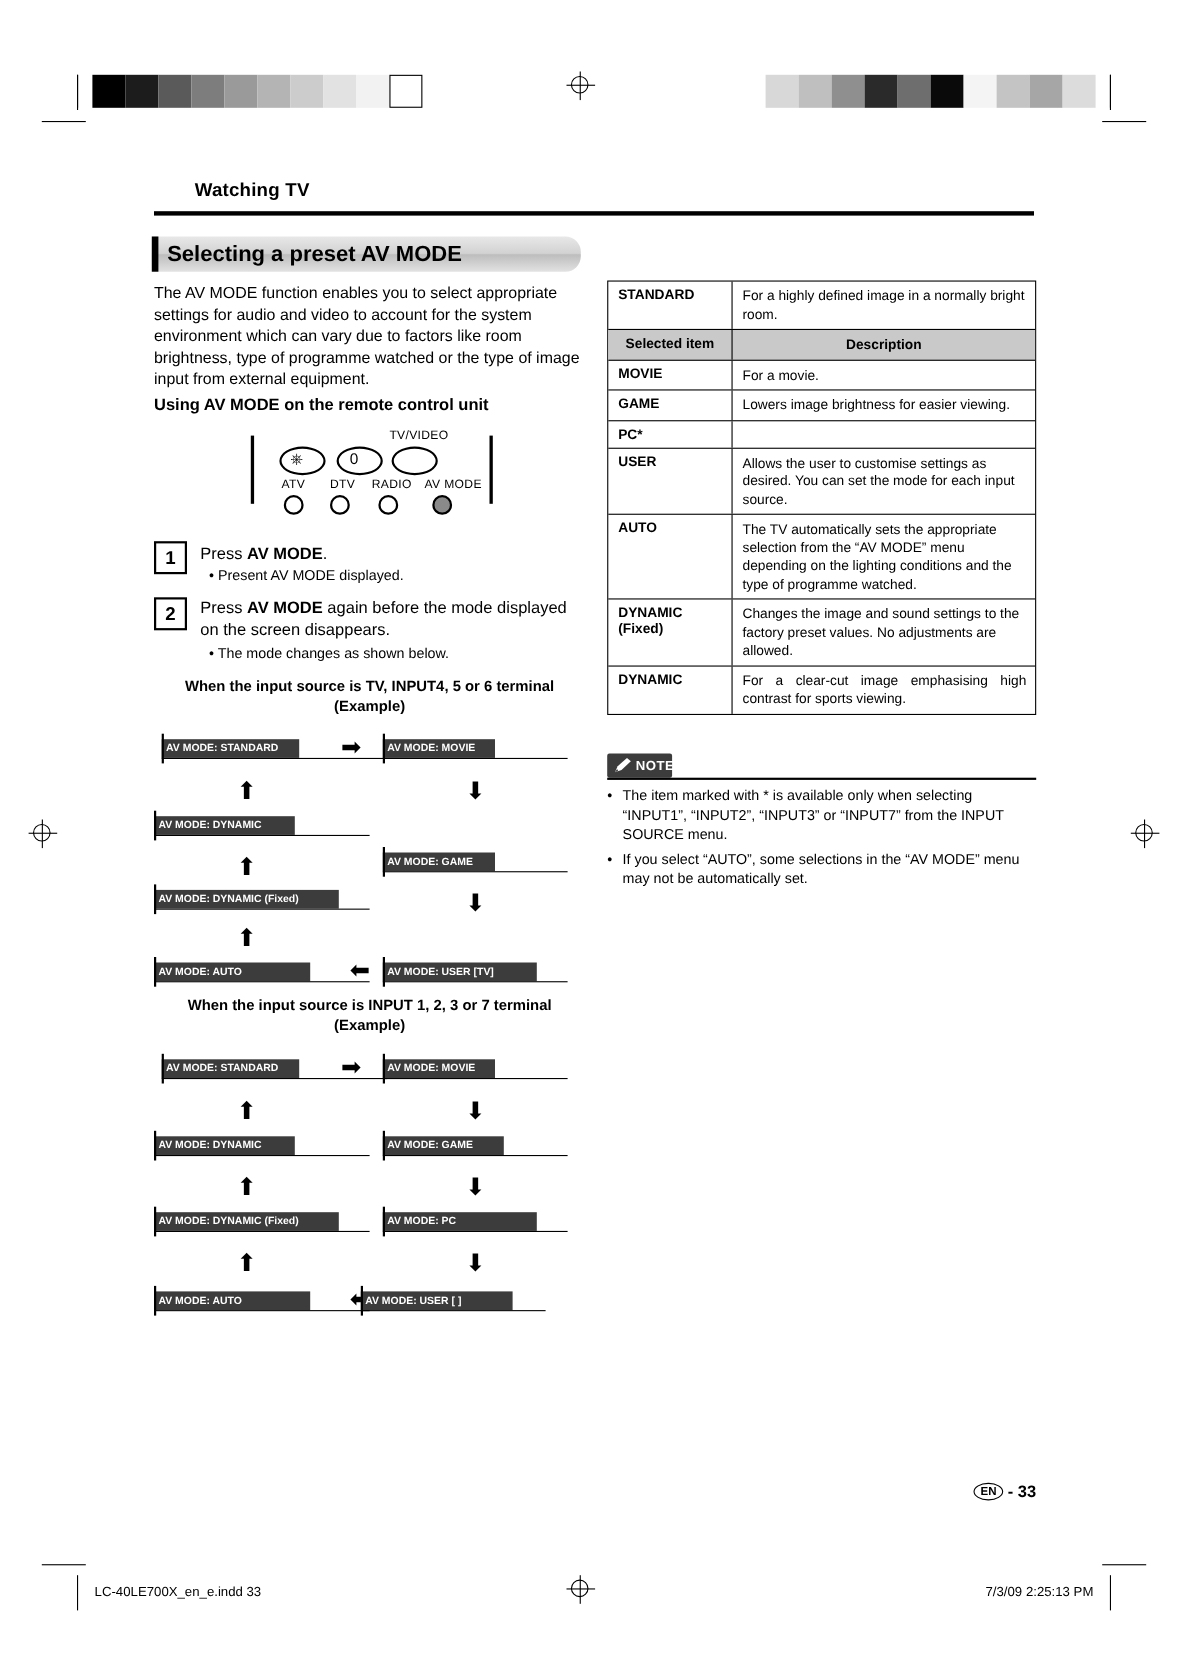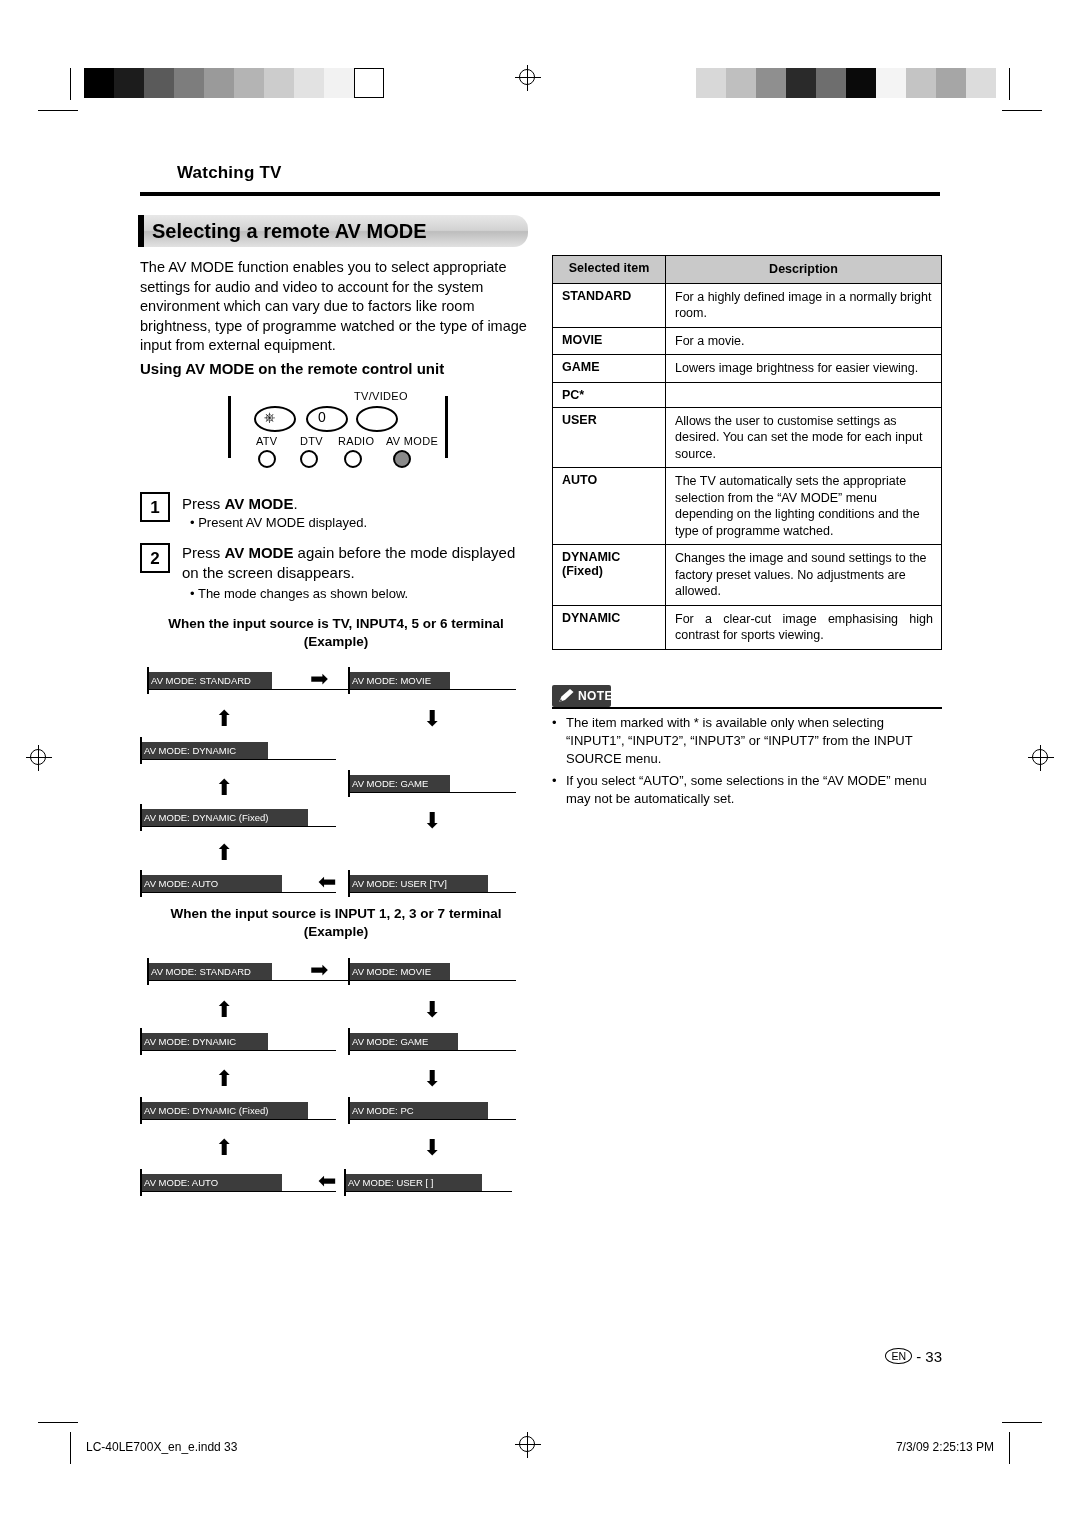--- a/index.html
+++ b/index.html
@@ -80,21 +80,21 @@
     position:absolute; width:30px; height:30px; border:2px solid #000; box-sizing:border-box;
     font-size:17px; font-weight:bold; text-align:center; line-height:27px;
   }
   .step-txt { position:absolute; font-size:15px; line-height:20px; }
   .step-bullet { position:absolute; font-size:13px; line-height:18px; }
 
   
   .flow-head { position:absolute; font-size:13.5px; font-weight:bold; line-height:18px; text-align:center; }
 
   
-  .fbox { position:absolute; height:17px; box-sizing:border-box; }
+  .fbox { position:absolute; height:17px; box-sizing:border-box;font-weight:bold; }
   .fbox .fill { position:absolute; left:0; top:0; height:17px; background:#3c3c3c; }
   .fbox .underline { position:absolute; left:0; bottom:-1px; height:1.5px; background:#000; }
   .fbox .lbl { position:absolute; left:4px; top:2.5px; font-size:9.5px; color:#fff; white-space:nowrap; }
   .fbox .tick-l { position:absolute; left:0; top:-5px; width:1.5px; height:27px; background:#000; }
 
   .arrow { position:absolute; color:#000; }
 
   
   .tbl { position:absolute; left:552px; top:255px; width:390px; border:1.5px solid #000; box-sizing:border-box; }
   .tbl-row { display:flex; border-bottom:1px solid #000; }
@@ -107,21 +107,21 @@
 
   
   .note-band { position:absolute; left:552px; top:685px; width:59px; height:22px; background:#3c3c3c; border-radius:2px 2px 2px 2px; }
   .note-band .ntxt { position:absolute; left:26px; top:4px; font-size:12px; font-weight:bold; color:#fff; letter-spacing:.4px; }
   .note-rule { position:absolute; left:552px; top:707px; width:390px; height:1.5px; background:#000; }
   .note-list { position:absolute; left:552px; top:714px; width:392px; font-size:13px; line-height:18px; }
   .note-item { position:relative; padding-left:14px; margin-bottom:4px; }
   .note-item .dot { position:absolute; left:0; top:0; }
 
   
-  .pg-en { position:absolute; right:138px; top:1348px; font-size:15px; font-weight:normal; }
+  .pg-en { position:absolute; right:138px; top:1348px; font-size:15px; font-weight:bold; }
   .pg-en .enbox { display:inline-block; border:1.3px solid #000; border-radius:50%; padding:0 5px; font-size:10.5px; line-height:14px; vertical-align:2px; }
   .foot-l { position:absolute; left:86px; top:1440px; font-size:12px; }
   .foot-r { position:absolute; right:86px; top:1440px; font-size:12px; }
 </style>
 </head>
 <body>
 
 <div class="page">
 
   <div class="crop-tl-h"></div>
@@ -170,21 +170,21 @@
     <div style="background:#f4f4f4"></div>
       <div style="background:#c4c4c4"></div>
       <div style="background:#a6a6a6"></div>
     <div style="background:#dcdcdc"></div>
   </div>
 
   <div class="watching-tv">Watching TV</div>
   <div class="hdr-rule"></div>
   <div class="title-band"></div>
   <div class="title-bar-left"></div>
-  <div class="title-text">Selecting a remote AV MODE</div>
+  <div class="title-text">Selecting a preset AV MODE</div>
 
   <div class="intro">The AV MODE function enables you to select appropriate settings for audio and video to account for the system environment which can vary due to factors like room brightness, type of programme watched or the type of image input from external equipment.</div>
   <div class="sub-head">Using AV MODE on the remote control unit</div>
 
   <div class="remote">
     <div class="remote-bar l"></div>
     <div class="remote-bar r"></div>
 
     <div class="btn-oval" style="left:26px; top:16px; width:38px; height:22px;"></div>
     <div style="position:absolute; left:36px; top:19px; font-size:14px;">⎈</div>
@@ -337,35 +337,35 @@
   <div class="arrow" style="left:215px; top:1135px; font-size:22px;">⬆</div>
   <div class="arrow" style="left:423px; top:1135px; font-size:22px;">⬇</div>
 
   <div class="fbox" style="left:140px; top:1174px; width:196px;">
     <div class="fill" style="width:142px;"></div>
     <div class="underline" style="width:196px;"></div>
     <div class="tick-l"></div>
     <div class="lbl">AV MODE: AUTO</div>
   </div>
   <div class="arrow" style="left:318px; top:1168px; font-size:22px;">⬅</div>
-  <div class="fbox" style="left:344px; top:1174px; width:168px;">
+  <div class="fbox" style="left:328px; top:1174px; width:168px;">
     <div class="fill" style="width:138px;"></div>
     <div class="underline" style="width:168px;"></div>
     <div class="tick-l"></div>
     <div class="lbl">AV MODE: USER [    ]</div>
   </div>
 
   <div class="tbl">
+    <div class="tbl-row">
+      <div class="c1">STANDARD</div>
+      <div class="c2">For a highly defined image in a normally bright room.</div>
+    </div>
     <div class="tbl-row tbl-head">
       <div class="c1">Selected item</div>
       <div class="c2">Description</div>
-    </div>
-    <div class="tbl-row">
-      <div class="c1">STANDARD</div>
-      <div class="c2">For a highly defined image in a normally bright room.</div>
     </div>
     <div class="tbl-row">
       <div class="c1">MOVIE</div>
       <div class="c2">For a movie.</div>
     </div>
     <div class="tbl-row">
       <div class="c1">GAME</div>
       <div class="c2">Lowers image brightness for easier viewing.</div>
     </div>
     <div class="tbl-row">

